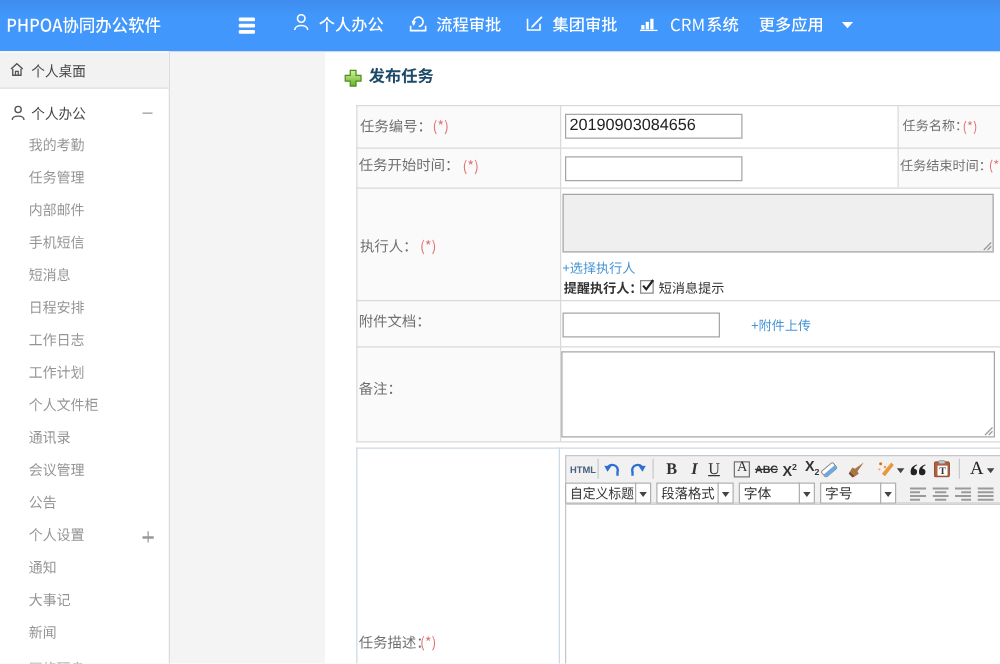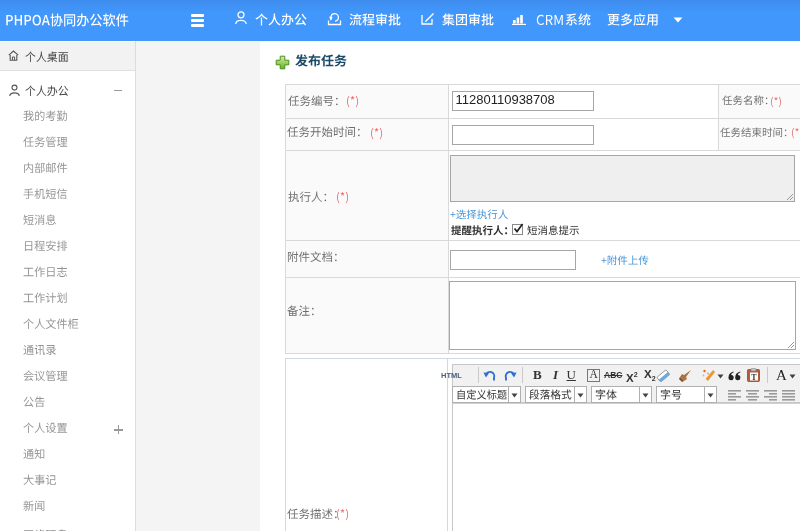--- a/index.html
+++ b/index.html
@@ -284,21 +284,21 @@
         </g>
       </svg></div>
     <div style="position:absolute;left:346.0px;top:95.0px;line-height:0"><svg width="13.1" height="12.7" style="overflow:visible">
         <g fill="#e37070" transform="translate(0,10.12) scale(0.01150,-0.01150)">
           <use href="#r28" x="0"></use>
           <use href="#r2a" x="338"></use>
           <use href="#r29" x="805"></use>
         </g>
       </svg></div>
     <div style="position:absolute;left:451.5px;top:90.5px;width:142.0px;height:20.0px;background:#fff;border:1px solid #a6a6a6;box-sizing:border-box"></div>
-    <div style="position:absolute;left:455.5px;top:92.4px;font:normal 13.0px 'Liberation Sans',sans-serif;color:#222;line-height:15.6px;white-space:nowrap;">11280110938708</div>
+    <div style="position:absolute;left:455.5px;top:92.4px;font:normal 13.0px 'Liberation Sans',sans-serif;color:#222;line-height:15.6px;white-space:nowrap;">20190903084656</div>
     <div style="position:absolute;left:721.5px;top:95.0px;line-height:0"><svg width="52.5" height="11.6" style="overflow:visible">
         <g fill="#6e6e6e" transform="translate(0,9.24) scale(0.01050,-0.01050)">
           <use href="#r4efb" x="0"></use>
           <use href="#r52a1" x="1000"></use>
           <use href="#r540d" x="2000"></use>
           <use href="#r79f0" x="3000"></use>
           <use href="#rff1a" x="4000"></use>
         </g>
       </svg></div>
     <div style="position:absolute;left:770.0px;top:95.5px;line-height:0"><svg width="12.0" height="11.6" style="overflow:visible">
@@ -442,21 +442,21 @@
     <div style="position:absolute;left:336.0px;top:508.0px;line-height:0"><svg width="13.1" height="12.7" style="overflow:visible">
         <g fill="#e37070" transform="translate(0,10.12) scale(0.01150,-0.01150)">
           <use href="#r28" x="0"></use>
           <use href="#r2a" x="338"></use>
           <use href="#r29" x="805"></use>
         </g>
       </svg></div>
     <div style="position:absolute;left:452.0px;top:364.0px;width:348.0px;height:39.0px;background:#f1f1f1;border:1px solid #c6c6c6;border-right:none;box-sizing:border-box"></div>
     <div style="position:absolute;left:452.0px;top:403.0px;width:348.0px;height:128.0px;background:#fff;border-left:1px solid #c6c6c6;box-sizing:border-box"></div>
     <div style="position:absolute;left:452.0px;top:403.0px;width:348.0px;height:1.0px;background:#d0d0d0"></div>
-    <div style="position:absolute;left:441px;top:370.9px;font:bold 7.5px 'Liberation Sans',sans-serif;color:#47617f;line-height:9.0px;white-space:nowrap;text-align:right;">HTML</div>
+    <div style="position:absolute;left:456.0px;top:370.9px;font:bold 7.5px 'Liberation Sans',sans-serif;color:#47617f;line-height:9.0px;white-space:nowrap;text-align:right;">HTML</div>
     <div style="position:absolute;left:477.5px;top:367.0px;width:1.0px;height:16.0px;background:#c9c9c9"></div>
     <div style="position:absolute;left:522.0px;top:367.0px;width:1.0px;height:16.0px;background:#c9c9c9"></div>
     <div style="position:absolute;left:767.0px;top:367.0px;width:1.0px;height:16.0px;background:#c9c9c9"></div>
     <svg style="position:absolute;left:483px;top:370px" width="14" height="12" viewBox="0 0 14 12">
       <path d="M2.8 4.8 A4.3 4.3 0 0 1 11 7.8 L11 10.5" fill="none" stroke="#2f6fd4" stroke-width="1.9"></path>
       <path d="M0.4 2.6 L6 2.9 L3 7.4 z" fill="#2f6fd4"></path>
     </svg>
     <svg style="position:absolute;left:503px;top:370px" width="14" height="12" viewBox="0 0 14 12">
       <path d="M11.2 4.8 A4.3 4.3 0 0 0 3 7.8 L3 10.5" fill="none" stroke="#2f6fd4" stroke-width="1.9"></path>
       <path d="M13.6 2.6 L8 2.9 L11 7.4 z" fill="#2f6fd4"></path>

